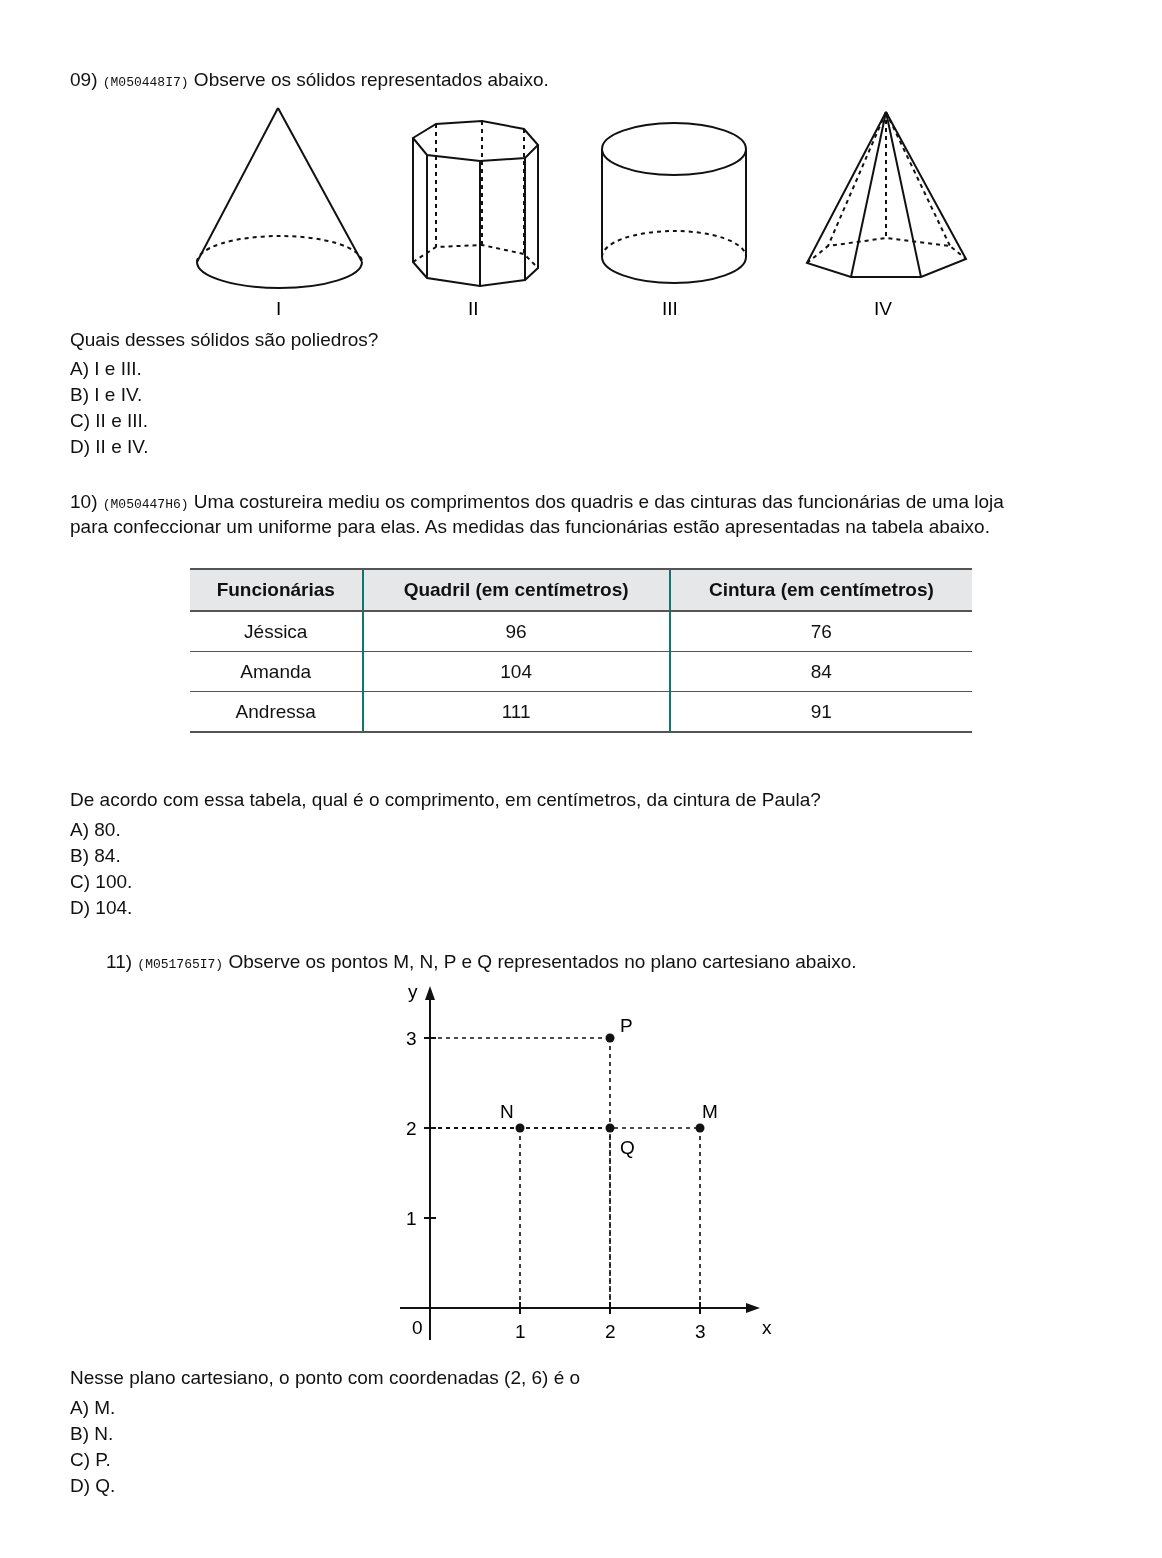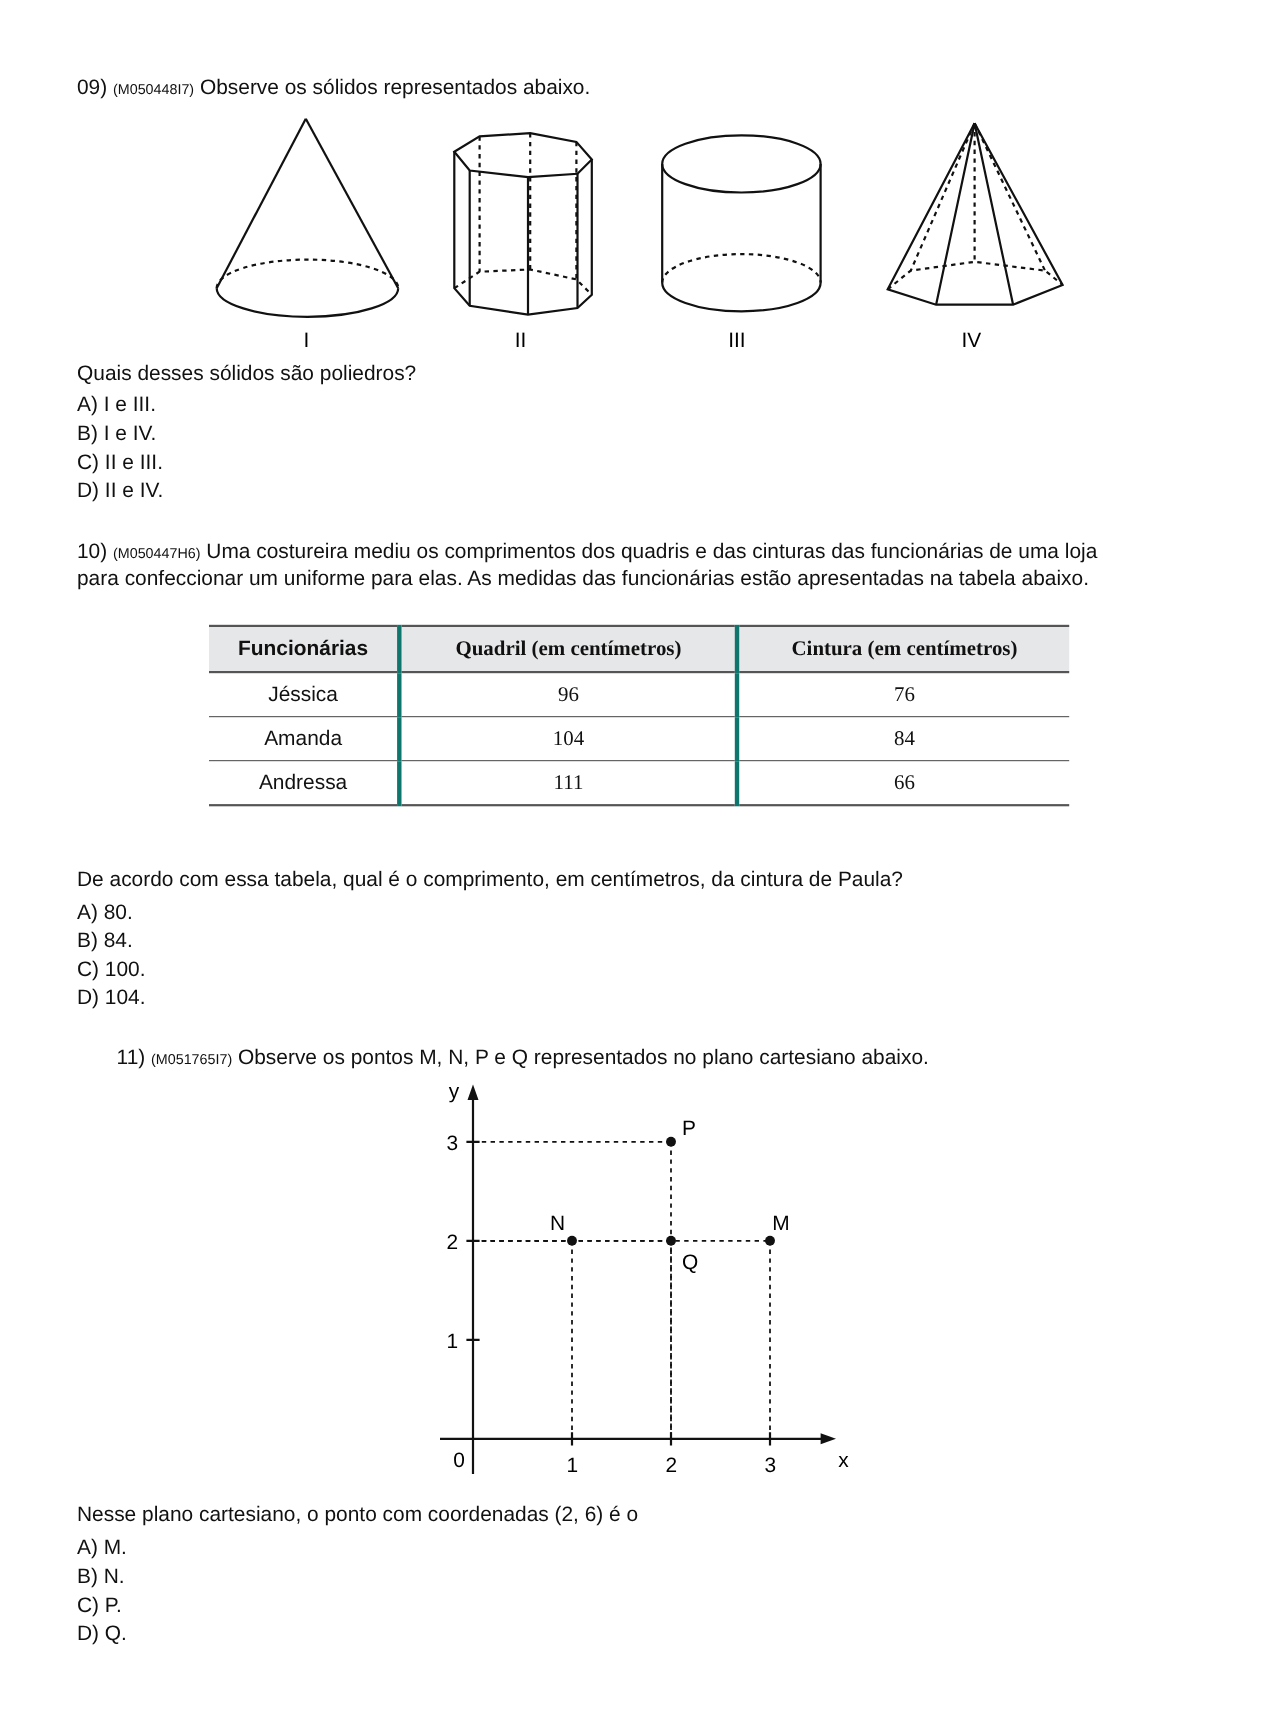--- a/index.html
+++ b/index.html
@@ -2,28 +2,28 @@
 <html><head>
 <meta charset="utf-8">
 <style>
   html, body { margin: 0; padding: 0; background: #ffffff; }
   body {
     width: 1162px; height: 1558px; position: relative; overflow: hidden;
     font-family: "Liberation Sans", sans-serif; color: #111; font-size: 19px;
   }
   .abs { position: absolute; }
   .qline { white-space: nowrap; line-height: 24px; }
-  .code { font-size: 13px; }
+  .code { font-size: 13px; font-family: Liberation Mono, monospace; }
   .opt { line-height: 26px; white-space: nowrap; }
   .tbl { position: absolute; left: 190px; top: 568px; width: 782px; border-collapse: collapse; }
   .tbl th { background: #e6e7e9; font-weight: bold; height: 38px; font-size: 19px;
             border-top: 2px solid #555; border-bottom: 2px solid #555; }
   .tbl td { text-align: center; height: 37px; font-size: 19px; border-bottom: 1px solid #555; margin-top: 29px; }
   .tbl tr:last-child td { border-bottom: 2px solid #555; }
-  .tbl th + th, .tbl td + td { border-left: 4px solid #0f766e; font-family: Liberation Serif, serif; }
+  .tbl th + th, .tbl td + td { border-left: 2px solid #0f766e; }
   .c1 { width: 170px; } .c2 { width: 305px; } .c3 { width: 301px; }
   svg text { font-family: "Liberation Sans", sans-serif; }
 </style>
 </head>
 <body>
 
 <div class="abs qline" style="left:70px; top:68px;">
   <span>09)</span>
   <span class="code">(M050448I7)</span>
   <span>Observe os sólidos representados abaixo.</span>
@@ -99,21 +99,21 @@
       <td>76</td>
     </tr>
     <tr>
       <td>Amanda</td>
       <td>104</td>
       <td>84</td>
     </tr>
     <tr>
       <td>Andressa</td>
       <td>111</td>
-      <td>66</td>
+      <td>91</td>
     </tr>
   </tbody>
 </table>
 
 <div class="abs qline" style="left:70px; top:788px;">De acordo com essa tabela, qual é o comprimento, em centímetros, da cintura de Paula?</div>
 <div class="abs" style="left:70px; top:817px;">
   <div class="opt">A) 80.</div>
   <div class="opt">B) 84.</div>
   <div class="opt">C) 100.</div>
   <div class="opt">D) 104.</div>

